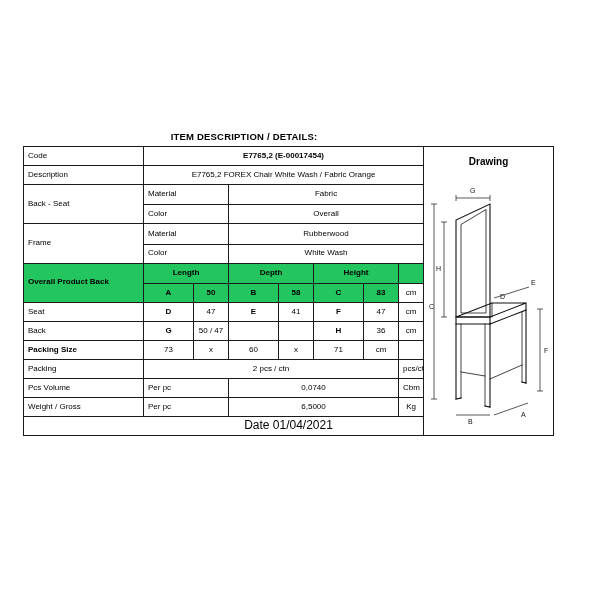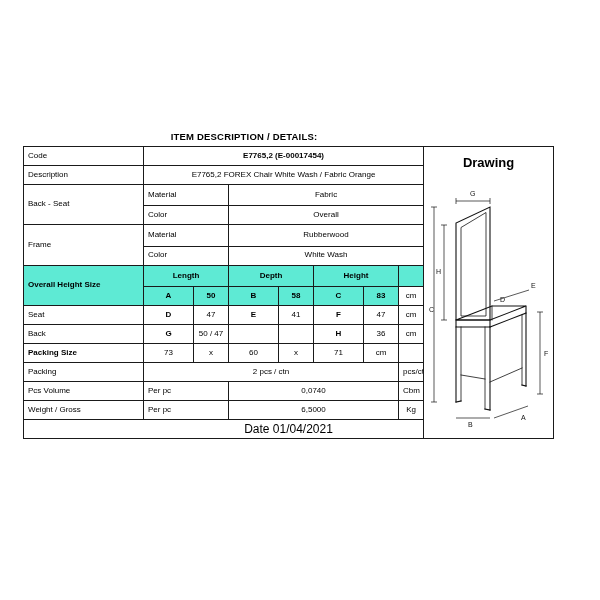--- a/index.html
+++ b/index.html
@@ -44,30 +44,30 @@
     padding: 0 4px;
     height: 18px;
     vertical-align: middle;
     line-height: 1.1;
     overflow: hidden;
     white-space: nowrap;
   }
   .c-center { text-align: center; }
   .c-left { text-align: left; }
   .bold { font-weight: bold; }
-  .yellow { background: #5eead4; }
+  .yellow { background: #22c55e; }
   .drawing-cell {
     vertical-align: top;
     padding: 0;
     position: relative;
   }
   .drawing-label {
     text-align: center;
     font-weight: bold;
-    font-size: 13px;
+    font-size: 10px;
     padding-top: 9px;
   }
   .drawing-wrap {
     position: relative;
     width: 100%;
     height: 268px;
   }
   .drawing-wrap svg {
     position: absolute;
     left: 0;
@@ -194,21 +194,21 @@
         <td class="c-left" colspan="2">Material</td>
         <td class="c-center" colspan="5">Rubberwood</td>
       </tr>
 
       <tr>
         <td class="c-left" colspan="2">Color</td>
         <td class="c-center" colspan="5">White Wash</td>
       </tr>
 
       <tr>
-        <td class="c-left bold yellow" rowspan="2">Overall Height Size</td>
+        <td class="c-left bold yellow" rowspan="2">Overall Product Back</td>
         <td class="c-center bold yellow" colspan="2">Length</td>
         <td class="c-center bold yellow" colspan="2">Depth</td>
         <td class="c-center bold yellow" colspan="2">Height</td>
         <td class="c-center yellow"></td>
       </tr>
 
       <tr>
         <td class="c-center bold yellow">A</td>
         <td class="c-center bold yellow">50</td>
         <td class="c-center bold yellow">B</td>

